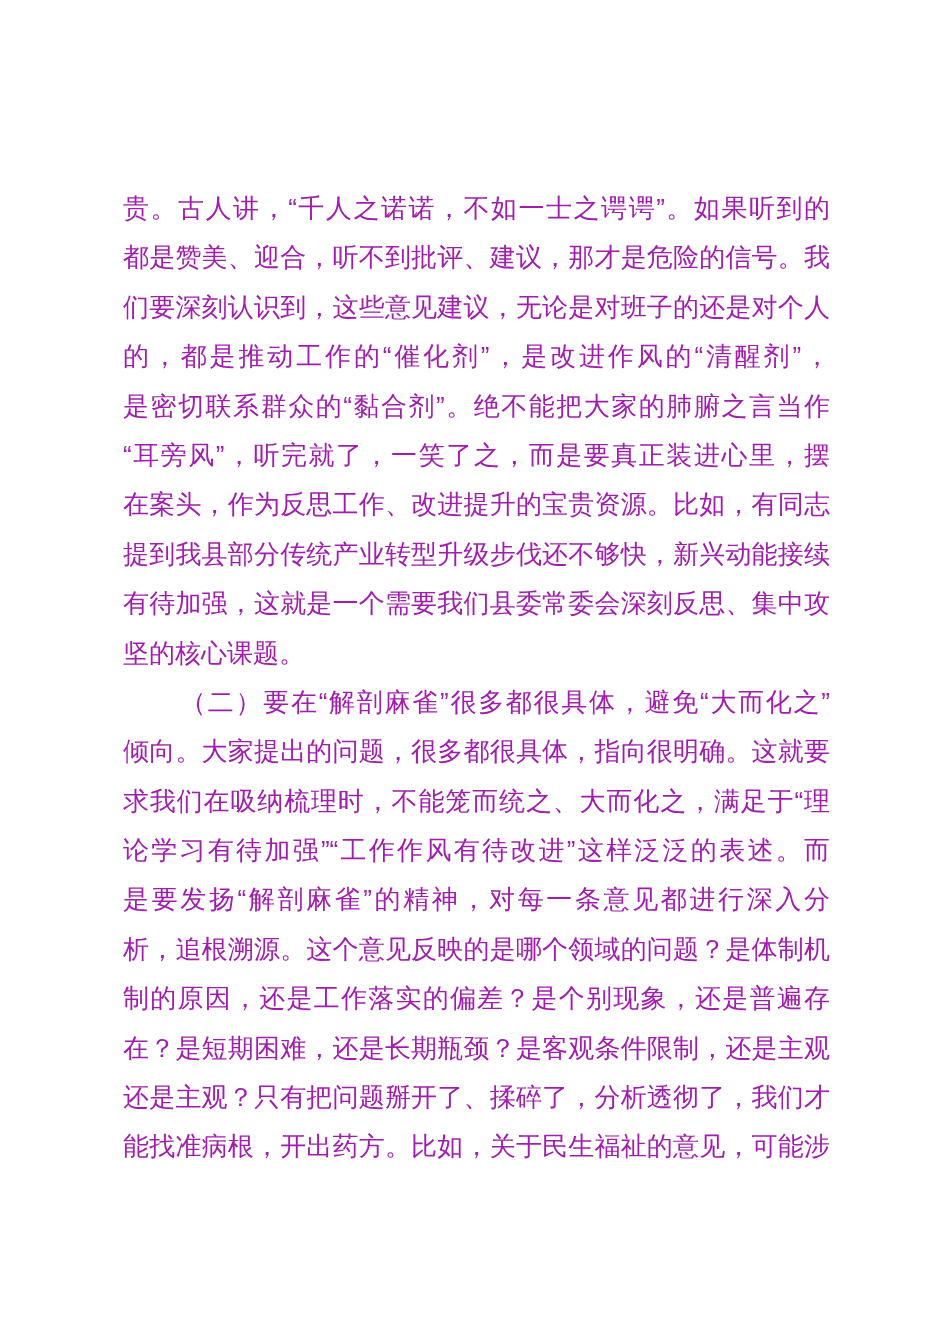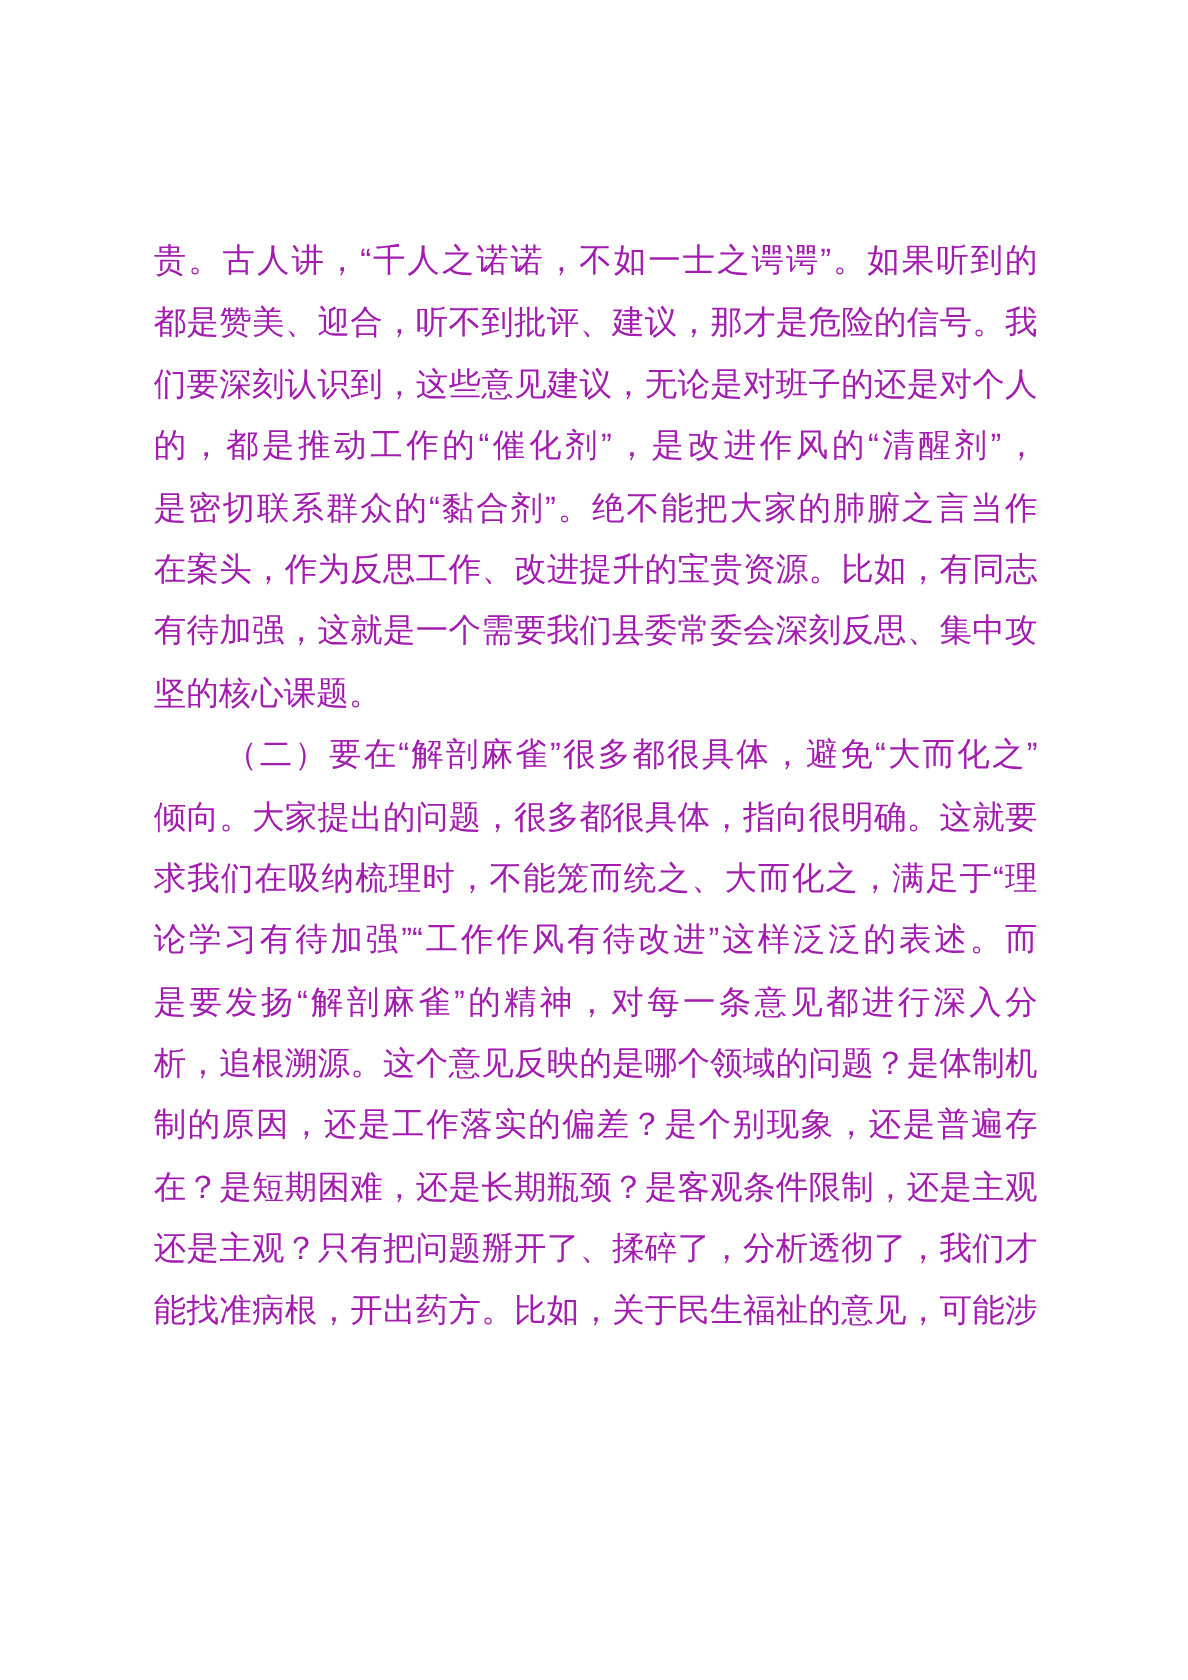--- a/index.html
+++ b/index.html
@@ -47,21 +47,23 @@
 </head>
 <body>
 
 <div class="page">
   <div class="text-block">
       <div class="line">贵。古人讲，“千人之诺诺，不如一士之谔谔”。如果听到的</div>
       <div class="line">都是赞美、迎合，听不到批评、建议，那才是危险的信号。我</div>
       <div class="line">们要深刻认识到，这些意见建议，无论是对班子的还是对个人</div>
       <div class="line">的，都是推动工作的“催化剂”，是改进作风的“清醒剂”，</div>
       <div class="line">是密切联系群众的“黏合剂”。绝不能把大家的肺腑之言当作</div>
+      <div class="line">“耳旁风”，听完就了，一笑了之，而是要真正装进心里，摆</div>
       <div class="line">在案头，作为反思工作、改进提升的宝贵资源。比如，有同志</div>
+      <div class="line">提到我县部分传统产业转型升级步伐还不够快，新兴动能接续</div>
       <div class="line">有待加强，这就是一个需要我们县委常委会深刻反思、集中攻</div>
       <div class="line short">坚的核心课题。</div>
       <div class="line indent">（二）要在“解剖麻雀”很多都很具体，避免“大而化之”</div>
       <div class="line">倾向。大家提出的问题，很多都很具体，指向很明确。这就要</div>
       <div class="line">求我们在吸纳梳理时，不能笼而统之、大而化之，满足于“理</div>
       <div class="line">论学习有待加强”“工作作风有待改进”这样泛泛的表述。而</div>
       <div class="line">是要发扬“解剖麻雀”的精神，对每一条意见都进行深入分</div>
       <div class="line">析，追根溯源。这个意见反映的是哪个领域的问题？是体制机</div>
       <div class="line">制的原因，还是工作落实的偏差？是个别现象，还是普遍存</div>
       <div class="line">在？是短期困难，还是长期瓶颈？是客观条件限制，还是主观</div>

